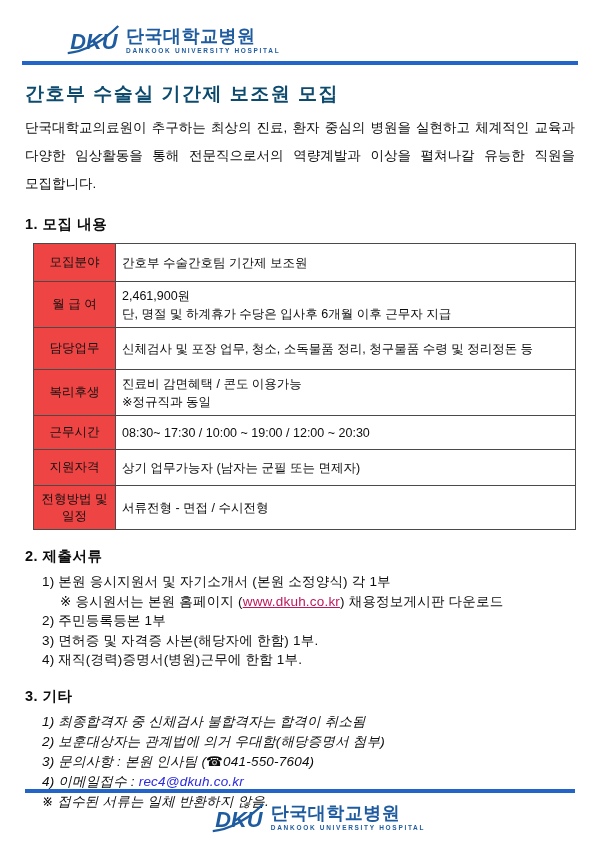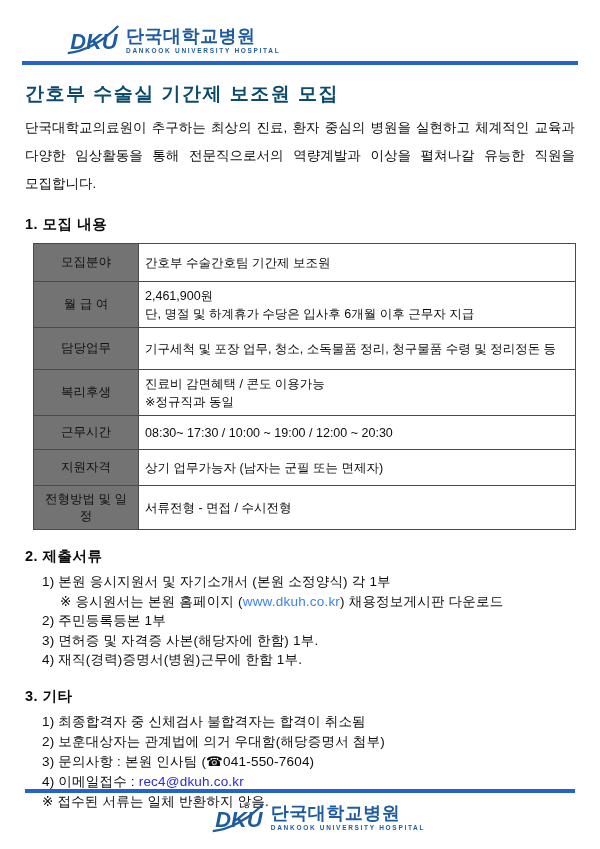--- a/index.html
+++ b/index.html
@@ -22,31 +22,31 @@
 
   
   h1.title { margin:16px 25px 0 25px; font-size:19px; font-weight:bold; letter-spacing:1.5px; color:#0c4a6e; }
   .intro { margin:7px 25px 0 25px; font-size:13.5px; line-height:28px; text-align:justify; word-break:keep-all; color:#0d0d0d; }
 
   
   .sec-heading { margin:17px 25px 0 25px; font-size:14.5px; font-weight:bold; color:#0d0d0d; letter-spacing:0.5px; }
 
   table.recruit { margin:9px 0 0 33px; width:543px; border-collapse:collapse; }
   table.recruit td { border:1.4px solid #4a4a4a; font-size:12.5px; padding:2px 6px; }
-  td.label { width:105px; background:#737373; text-align:center; color:#111; }
+  td.label { width:82px; background:#ef4444; text-align:center; color:#111; }
   td.value { text-align:left; line-height:18px; color:#0d0d0d; }
   tr.h38 td { height:38px; } tr.h46 td { height:46px; } tr.h42 td { height:42px; }
   tr.h34 td { height:34px;margin-left:12px; } tr.h32 td { height:32px; } tr.h36 td { height:36px; }
   tr.h44 td { height:44px; }
 
   .list { margin:6px 25px 0 42px; font-size:13.5px; }
   .li { line-height:19.5px; letter-spacing:0.2px; color:#0d0d0d; word-break:keep-all; }
   .li.sub { padding-left:18px; }
-  .s3 .li { line-height:20px; }
-  a.link { color:#3b82f6; cursor:pointer; }
+  .s3 .li { line-height:20px;font-style:italic; }
+  a.link { color:#be185d; text-decoration:underline; cursor:pointer; }
   a.email { color:#2a2ae0; text-decoration:none; cursor:pointer; }
 
   
   .footer { position:absolute; left:0; right:0; top:789px; }
   .bottom-rule { height:3.5px; margin:0 25px; }
   .footer-logo { display:flex; justify-content:center; margin-top:9px; }
 </style>
 </head>
 <body>
 
@@ -81,21 +81,21 @@
       </tr>
       <tr class="h46">
         <td class="label">월 급 여</td>
         <td class="value">
           <div>2,461,900원</div>
           <div>단, 명절 및 하계휴가 수당은 입사후 6개월 이후 근무자 지급</div>
         </td>
       </tr>
       <tr class="h42">
         <td class="label">담당업무</td>
-        <td class="value">기구세척 및 포장 업무, 청소, 소독물품 정리, 청구물품 수령 및 정리정돈 등</td>
+        <td class="value">신체검사 및 포장 업무, 청소, 소독물품 정리, 청구물품 수령 및 정리정돈 등</td>
       </tr>
       <tr class="h46">
         <td class="label">복리후생</td>
         <td class="value">
           <div>진료비 감면혜택 / 콘도 이용가능</div>
           <div>※정규직과 동일</div>
         </td>
       </tr>
       <tr class="h34">
         <td class="label">근무시간</td>

